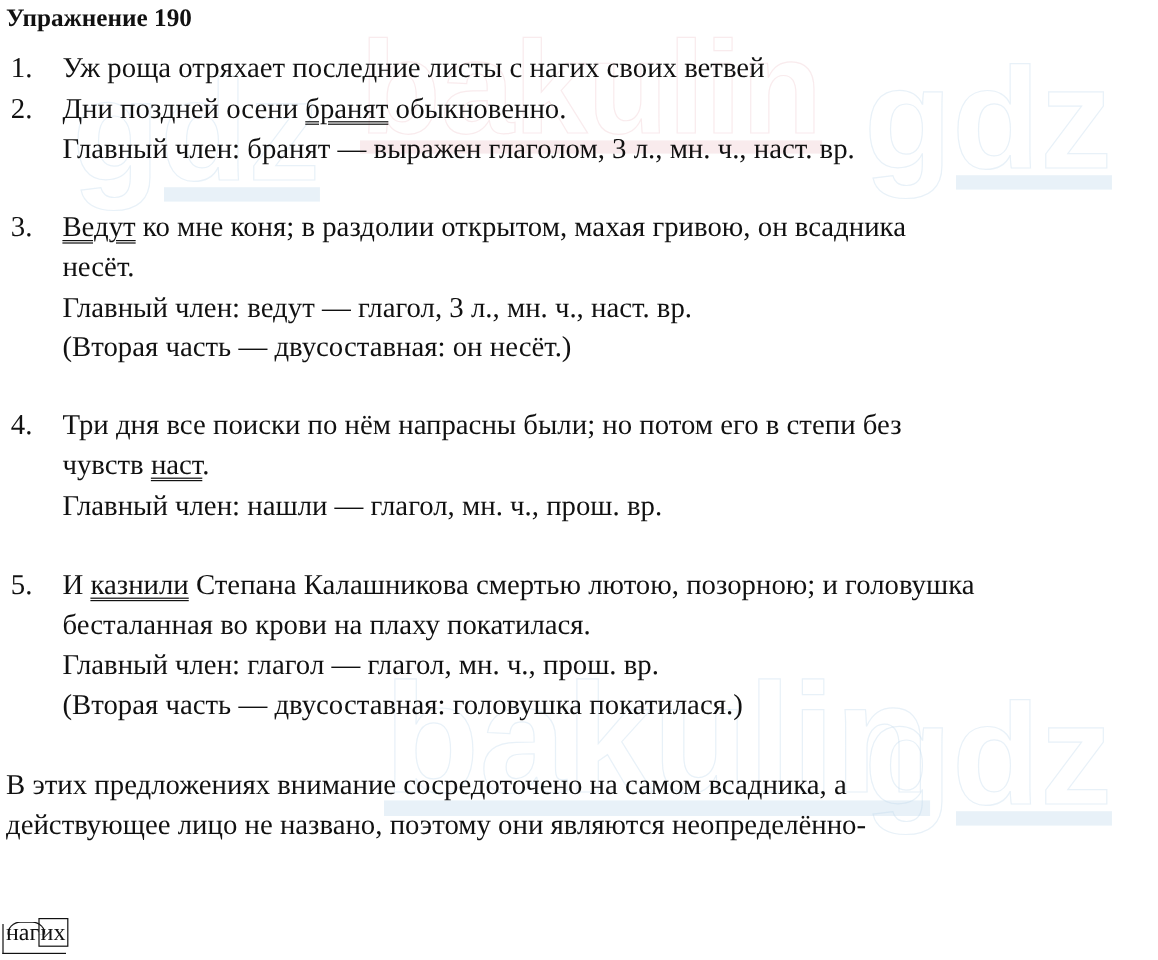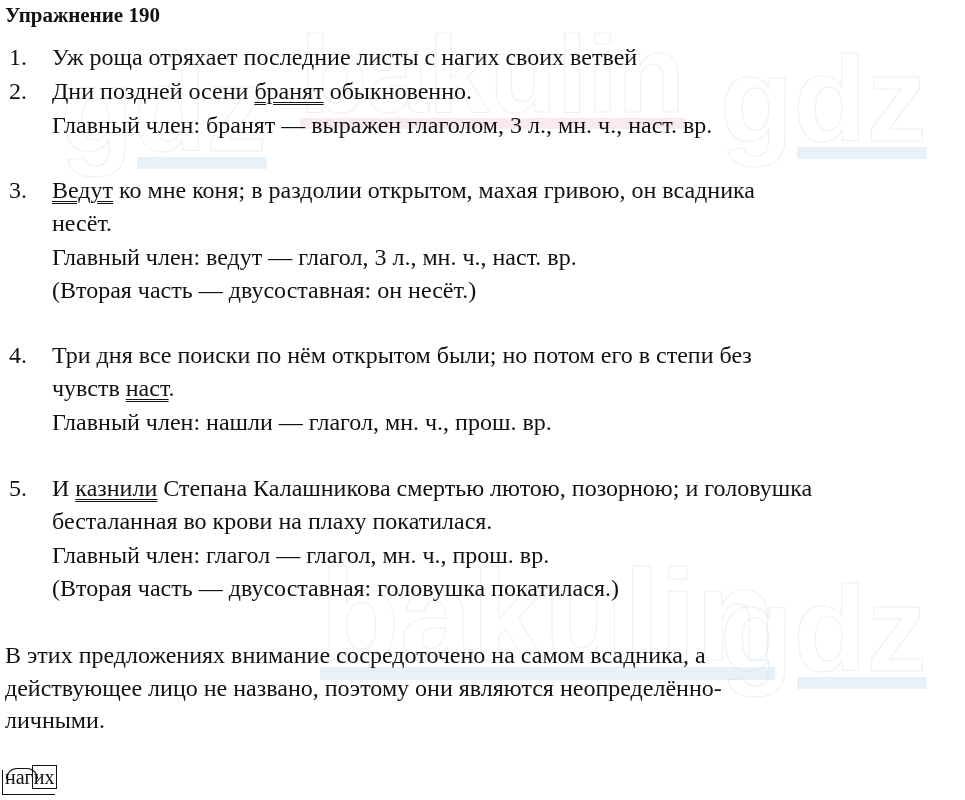--- a/index.html
+++ b/index.html
@@ -85,21 +85,21 @@
   </div>
   <div class="line" style="top:241px; left:0;">
     <span class="txt">Главный член: ведут — глагол, 3 л., мн. ч., наст. вр.</span>
   </div>
   <div class="line" style="top:274px; left:0;">
     <span class="txt">(Вторая часть — двусоставная: он несёт.)</span>
   </div>
 
   <div class="line" style="top:339px; left:0; width:965px;">
     <span class="num">4.</span>
-    <span class="txt">Три дня все поиски по нём открытом были; но потом его в степи без</span>
+    <span class="txt">Три дня все поиски по нём напрасны были; но потом его в степи без</span>
   </div>
   <div class="line" style="top:372px; left:0;">
     <span class="txt"><span>чувств </span><span class="dbl">наст</span><span>.</span></span>
   </div>
   <div class="line" style="top:406px; left:0;">
     <span class="txt">Главный член: нашли — глагол, мн. ч., прош. вр.</span>
   </div>
 
   <div class="line" style="top:472px; left:0; width:965px;">
     <span class="num">5.</span>
@@ -110,20 +110,19 @@
   </div>
   <div class="line" style="top:539px; left:0;">
     <span class="txt">Главный член: глагол — глагол, мн. ч., прош. вр.</span>
   </div>
   <div class="line" style="top:572px; left:0;">
     <span class="txt">(Вторая часть — двусоставная: головушка покатилася.)</span>
   </div>
 
   <div class="line para" style="top:639px;">В этих предложениях внимание сосредоточено на самом всадника, а</div>
   <div class="line para" style="top:672px;text-align:right;">действующее лицо не названо, поэтому они являются неопределённо-</div>
-  <div class="line para" style="top:704px;">личными.</div>
 
   <div class="morph">
     <span class="base"></span>
     <span class="root"><span class="arc"></span><span>наг</span></span><span class="ending">их</span>
   </div>
 
 </div>
 
 </body></html>

